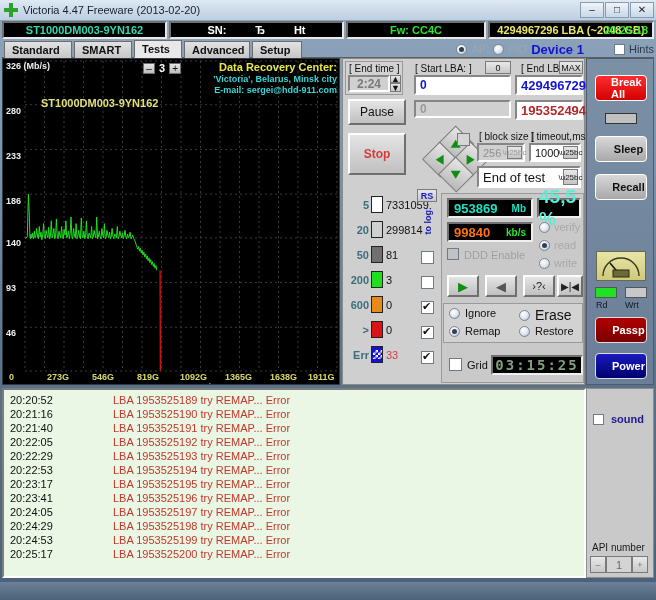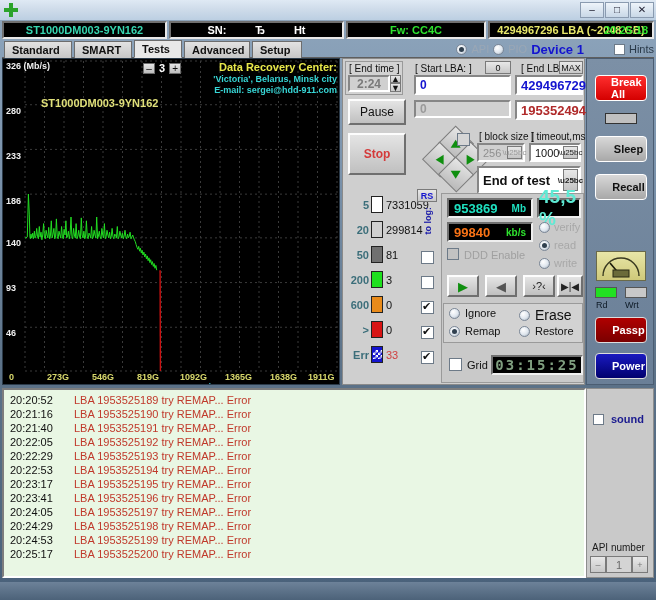--- a/index.html
+++ b/index.html
@@ -128,41 +128,42 @@
   .gauge { position:absolute; left:9px; top:192px; width:50px; height:30px;
     background:linear-gradient(180deg,#e8e6a8,#cfc97a); border:1px solid #6a6a4a; }
   .ledbox { position:absolute; width:22px; height:11px; border:1px solid #555; }
   .ledlbl { position:absolute; font-size:9px; color:#0d1a26; }
 
   
   .logwrap { position:absolute; left:2px; top:388px; width:584px; height:190px;
     background:#e9f7e4; border:2px solid; border-color:#7d7d7d #fff #fff #7d7d7d; overflow:hidden; }
   .logrow { display:flex; height:14px; align-items:center; padding-left:6px; font-size:11px; }
   .logtime { color:#101010; width:64px; flex:none; }
-  .logmsg { color:#c0392b; }
+  .logmsg { color:#c0392b;margin-left:39px; }
   .sbar { position:absolute; right:2px; top:388px; width:14px; height:190px;
     background:#e4e4e4; border:1px solid #9a9a9a; }
   .sbtn { position:absolute; left:0; width:12px; height:12px;
     background:linear-gradient(180deg,#e8e8e8,#c4c4c4); border:1px solid #8a8a8a;
     display:flex; align-items:center; justify-content:center; font-size:7px; color:#222; }
   .sthumb { position:absolute; left:0; width:12px; height:26px;
     background:linear-gradient(180deg,#e6e6e6,#c0c0c0); border:1px solid #8a8a8a; }
 
   .rbottom { position:absolute; left:586px; top:388px; width:68px; height:190px;
     background:#c9c9c9; border:1px solid #8d8d8d; }
   .statusbar { position:absolute; left:0; bottom:0; width:656px; height:18px;
     background:linear-gradient(180deg,#6d8299,#4c6279); }
 </style>
 </head>
 <body>
 
 <div id="app">
 
   <div class="titlebar">
     <div class="tb-icon"></div>
+    <div class="tb-title">Victoria 4.47  Freeware (2013-02-20)</div>
     <div class="tb-btns">
       <div class="tb-btn">–</div>
       <div class="tb-btn">□</div>
       <div class="tb-btn">✕</div>
     </div>
   </div>
 
   <div class="infostrip">
     <div class="ibox model">ST1000DM003-9YN162</div>
     <div class="ibox sn">
@@ -306,21 +307,21 @@
     <div class="selbox dis" style="left:134px;top:84px;width:48px;height:19px;">
       <span>256</span>
       <span class="selarrow dis">\u25bc</span>
     </div>
     <div class="lbl" style="left:188px;top:72px;">[ timeout,ms ]</div>
     <div class="selbox" style="left:186px;top:84px;width:52px;height:19px;">
       <span>1000</span>
       <span class="selarrow">\u25bc</span>
     </div>
 
-    <div class="selbox" style="left:134px;top:107px;width:104px;height:28px;font-size:13px;font-weight:bold;">
+    <div class="selbox" style="left:134px;top:107px;width:104px;height:22px;font-size:13px;font-weight:normal;">
       <span>End of test</span>
       <span class="selarrow">\u25bc</span>
     </div>
 
     <div style="position:absolute;left:2px;top:134px;width:86px;height:190px;">
       <div class="statrow" style="top:0px">
         <span class="statnum">5</span>
         <span class="swatch" style="background:#ffffff"></span>
         <span class="statval">7331059</span>
       </div>

